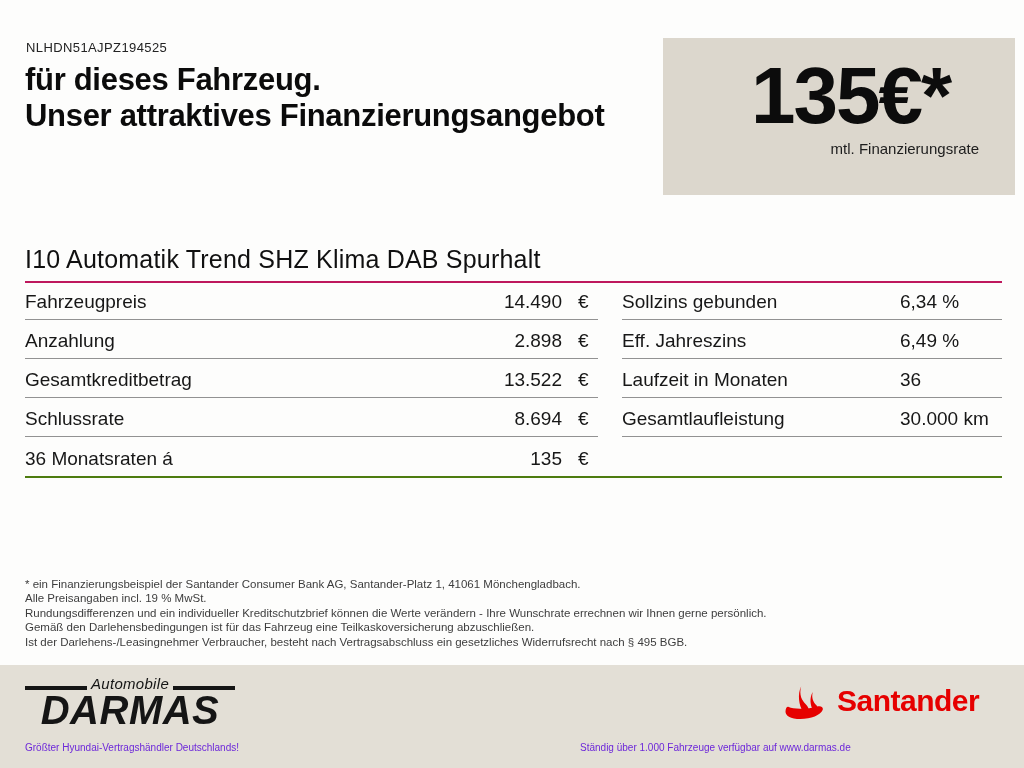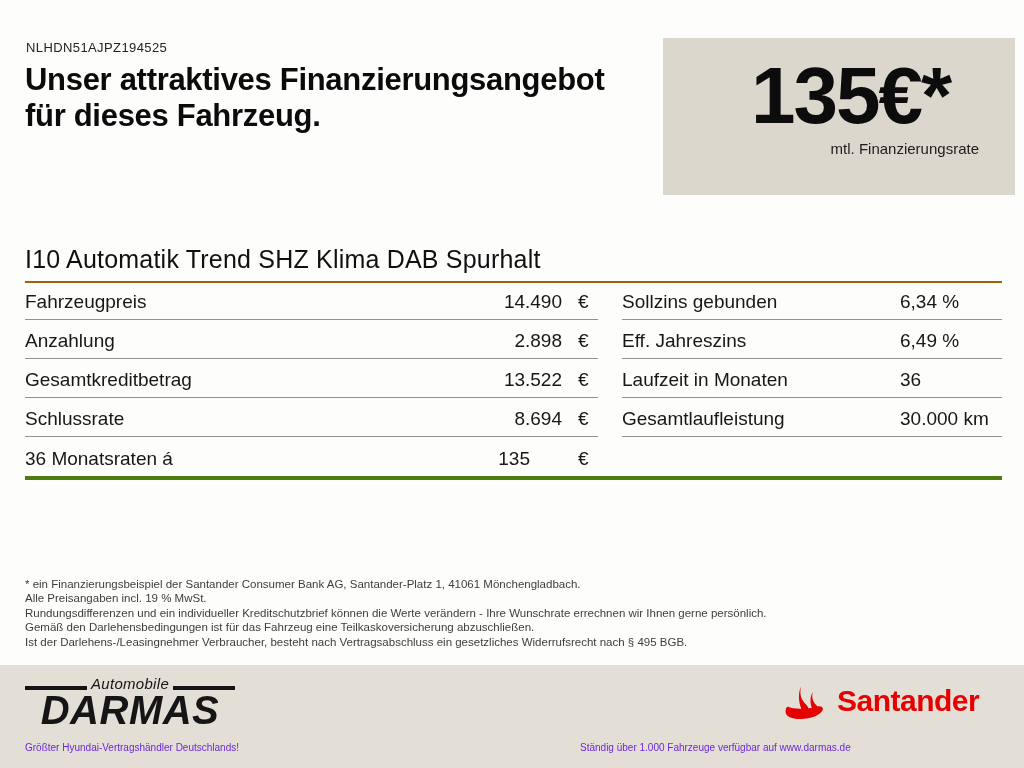--- a/index.html
+++ b/index.html
@@ -31,36 +31,36 @@
   }
   .price-caption {
     margin-top:2px; text-align:right; padding-right:36px;
     font-size:15px; color:#1d1d1d;margin-left:23px;
   }
 
   
   .vehicle-title {
     position:absolute; left:25px; top:245px; width:977px;
     font-size:25px; color:#101010; letter-spacing:.2px;
-    padding-bottom:7px; border-bottom:2px solid #a16207;
+    padding-bottom:7px; border-bottom:2px solid #be185d;
   }
 
   
   .finance-table {
     position:absolute; left:25px; top:281px; width:977px;
     display:grid; grid-template-columns:573px 380px; column-gap:24px;
-    border-bottom:4px solid #4d7c0f;
+    border-bottom:2px solid #4d7c0f;
   }
   .ft-col { display:flex; flex-direction:column; }
   .ft-row {
     height:39px; display:flex; align-items:flex-end; padding-bottom:6px;
     border-bottom:1.5px solid #929292;
     font-size:19px; color:#171717;
   }
-  .ft-row.no-line { border-bottom:none;gap:32px; }
+  .ft-row.no-line { border-bottom:none; }
   .ft-label { flex:1; text-align:left; }
   .ft-value-left  { width:120px; text-align:right; }
   .ft-unit { width:20px; margin-left:16px; text-align:left; }
   .ft-value-right { width:102px; text-align:left; }
 
   
   .disclaimer {
     position:absolute; left:25px; top:577px; width:980px;
     font-size:11.5px; line-height:14.4px; color:#3d3d3d;
   }
@@ -95,22 +95,22 @@
     color:#e60000;
   }
 </style>
 </head>
 <body>
 
 <div class="page">
 
   <div class="vin">NLHDN51AJPZ194525</div>
   <div class="headline">
+    <div>für dieses Fahrzeug.</div>
     <div>Unser attraktives Finanzierungsangebot</div>
-    <div>für dieses Fahrzeug.</div>
   </div>
 
   <div class="price-box">
     <div class="price-amount">135€*</div>
     <div class="price-caption">mtl. Finanzierungsrate</div>
   </div>
 
   <div class="vehicle-title">I10 Automatik Trend SHZ Klima DAB Spurhalt</div>
 
   <div class="finance-table">

